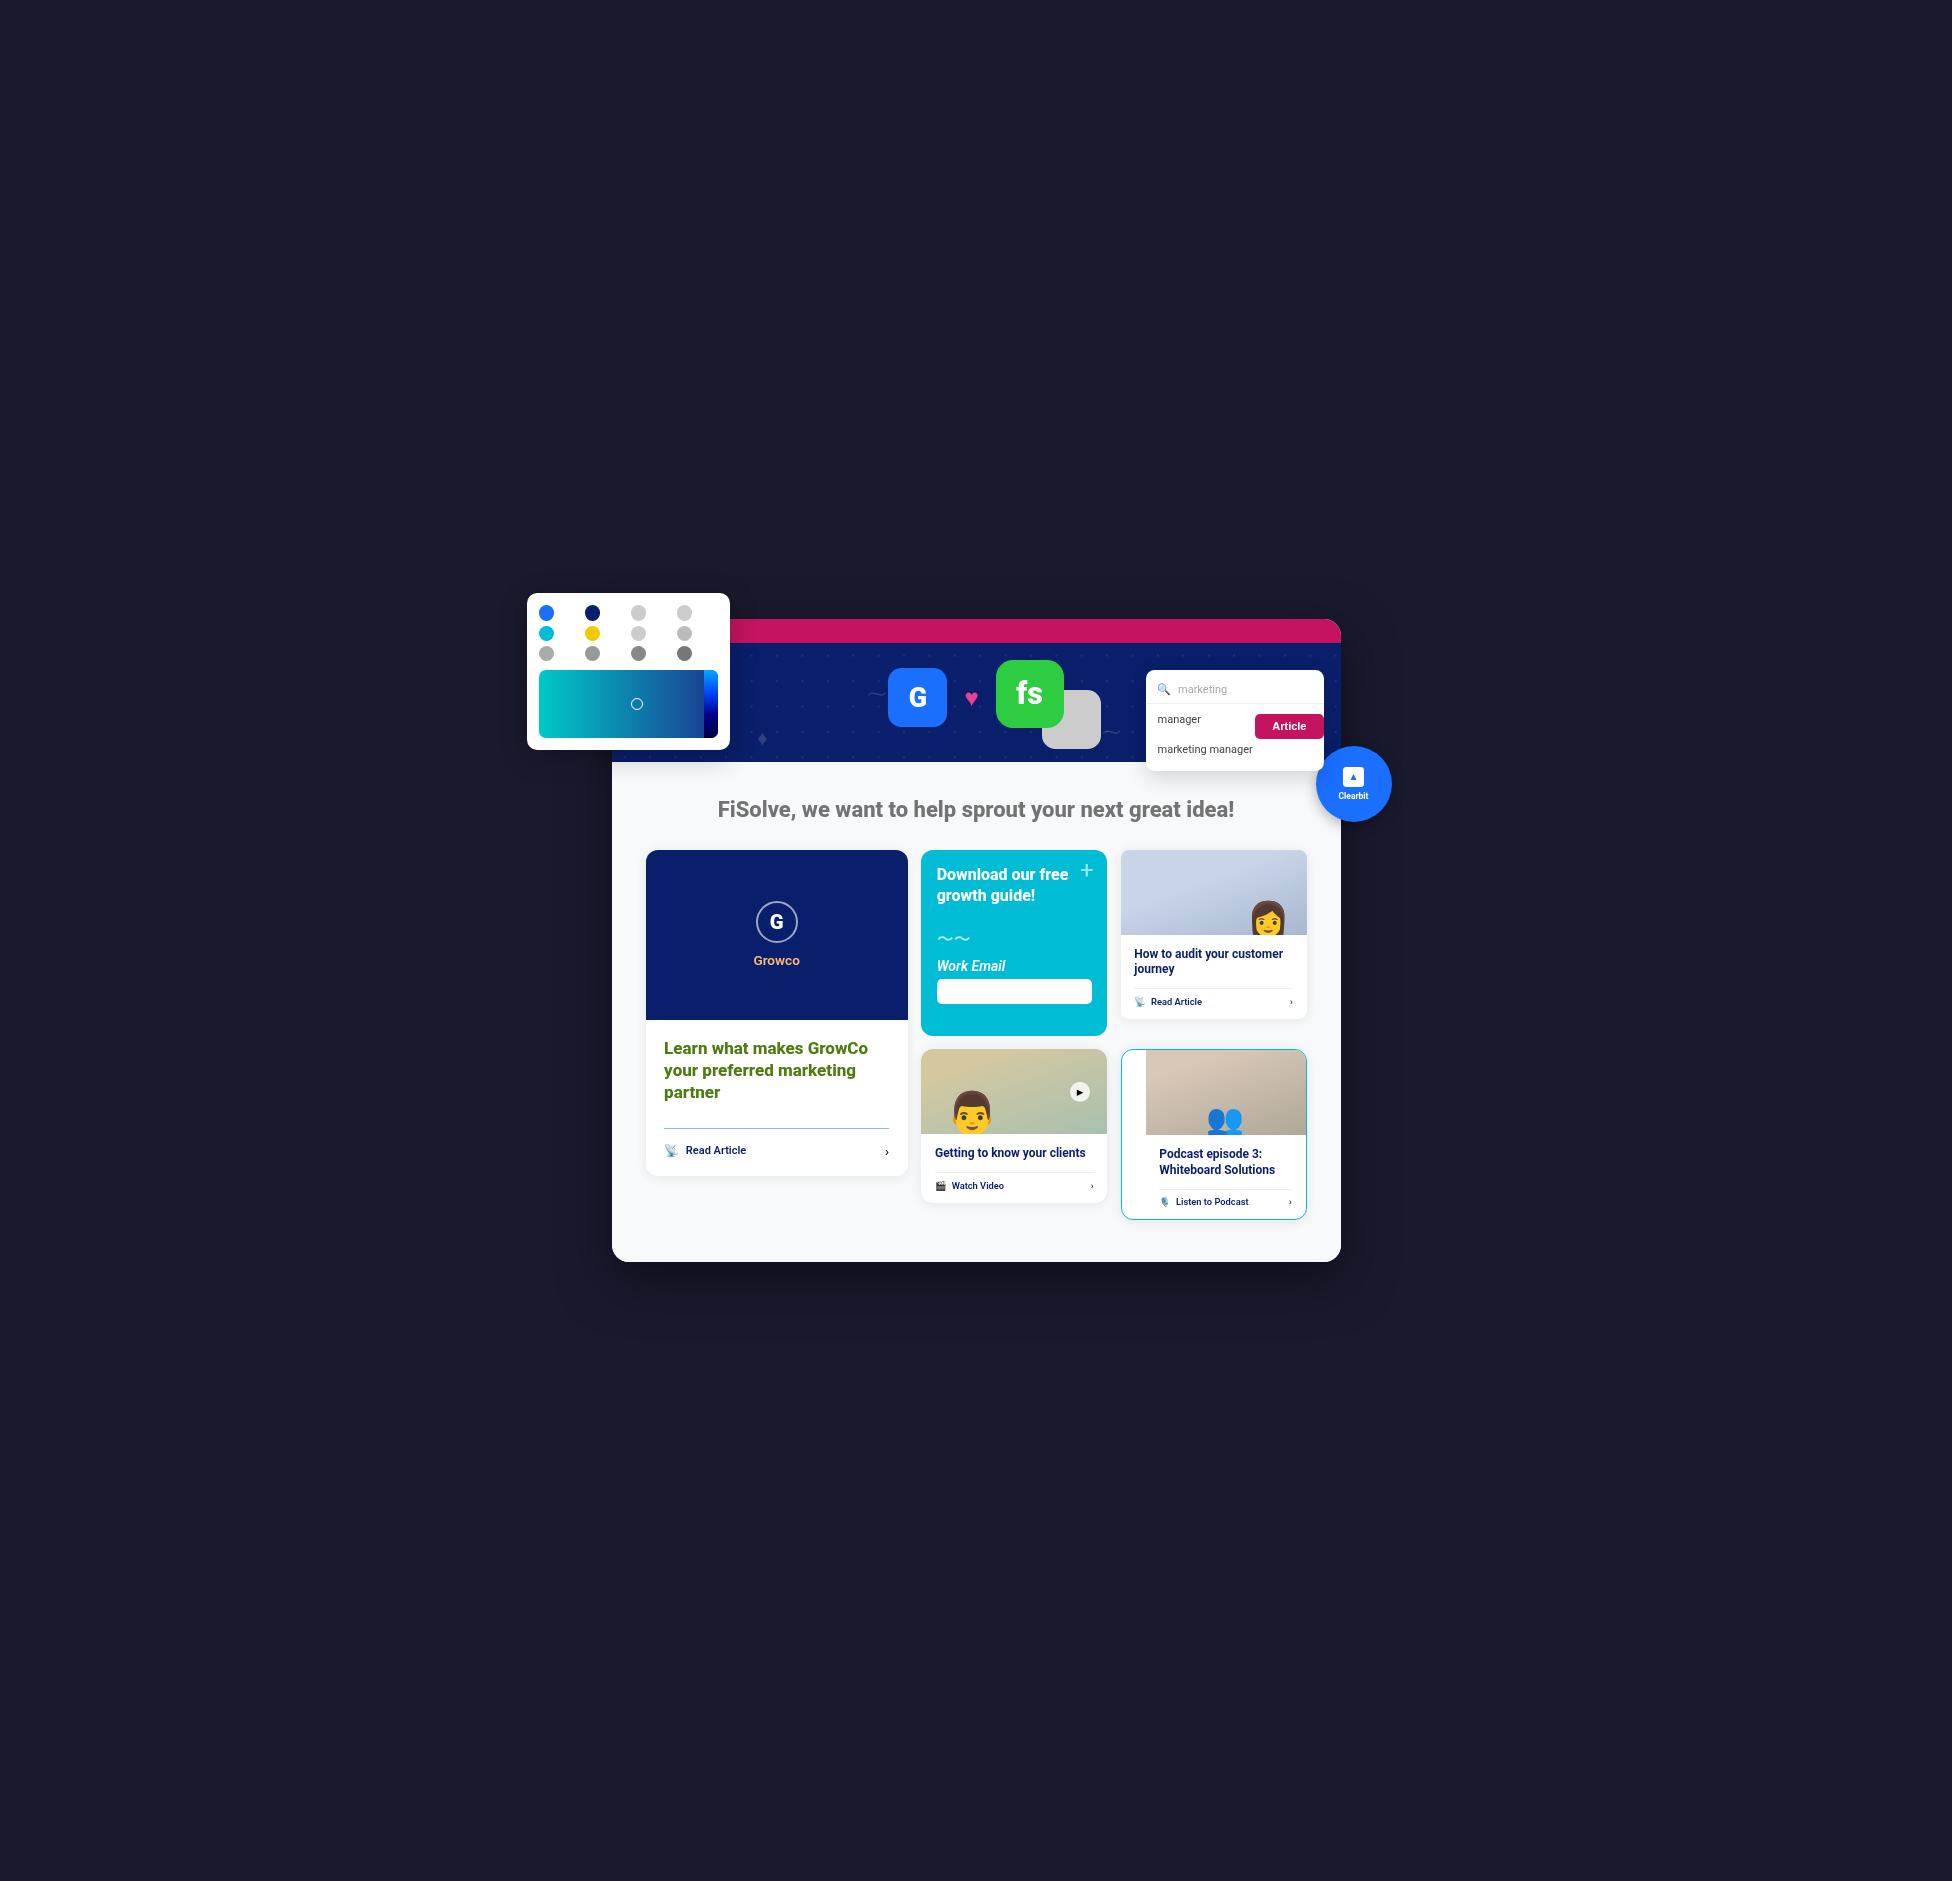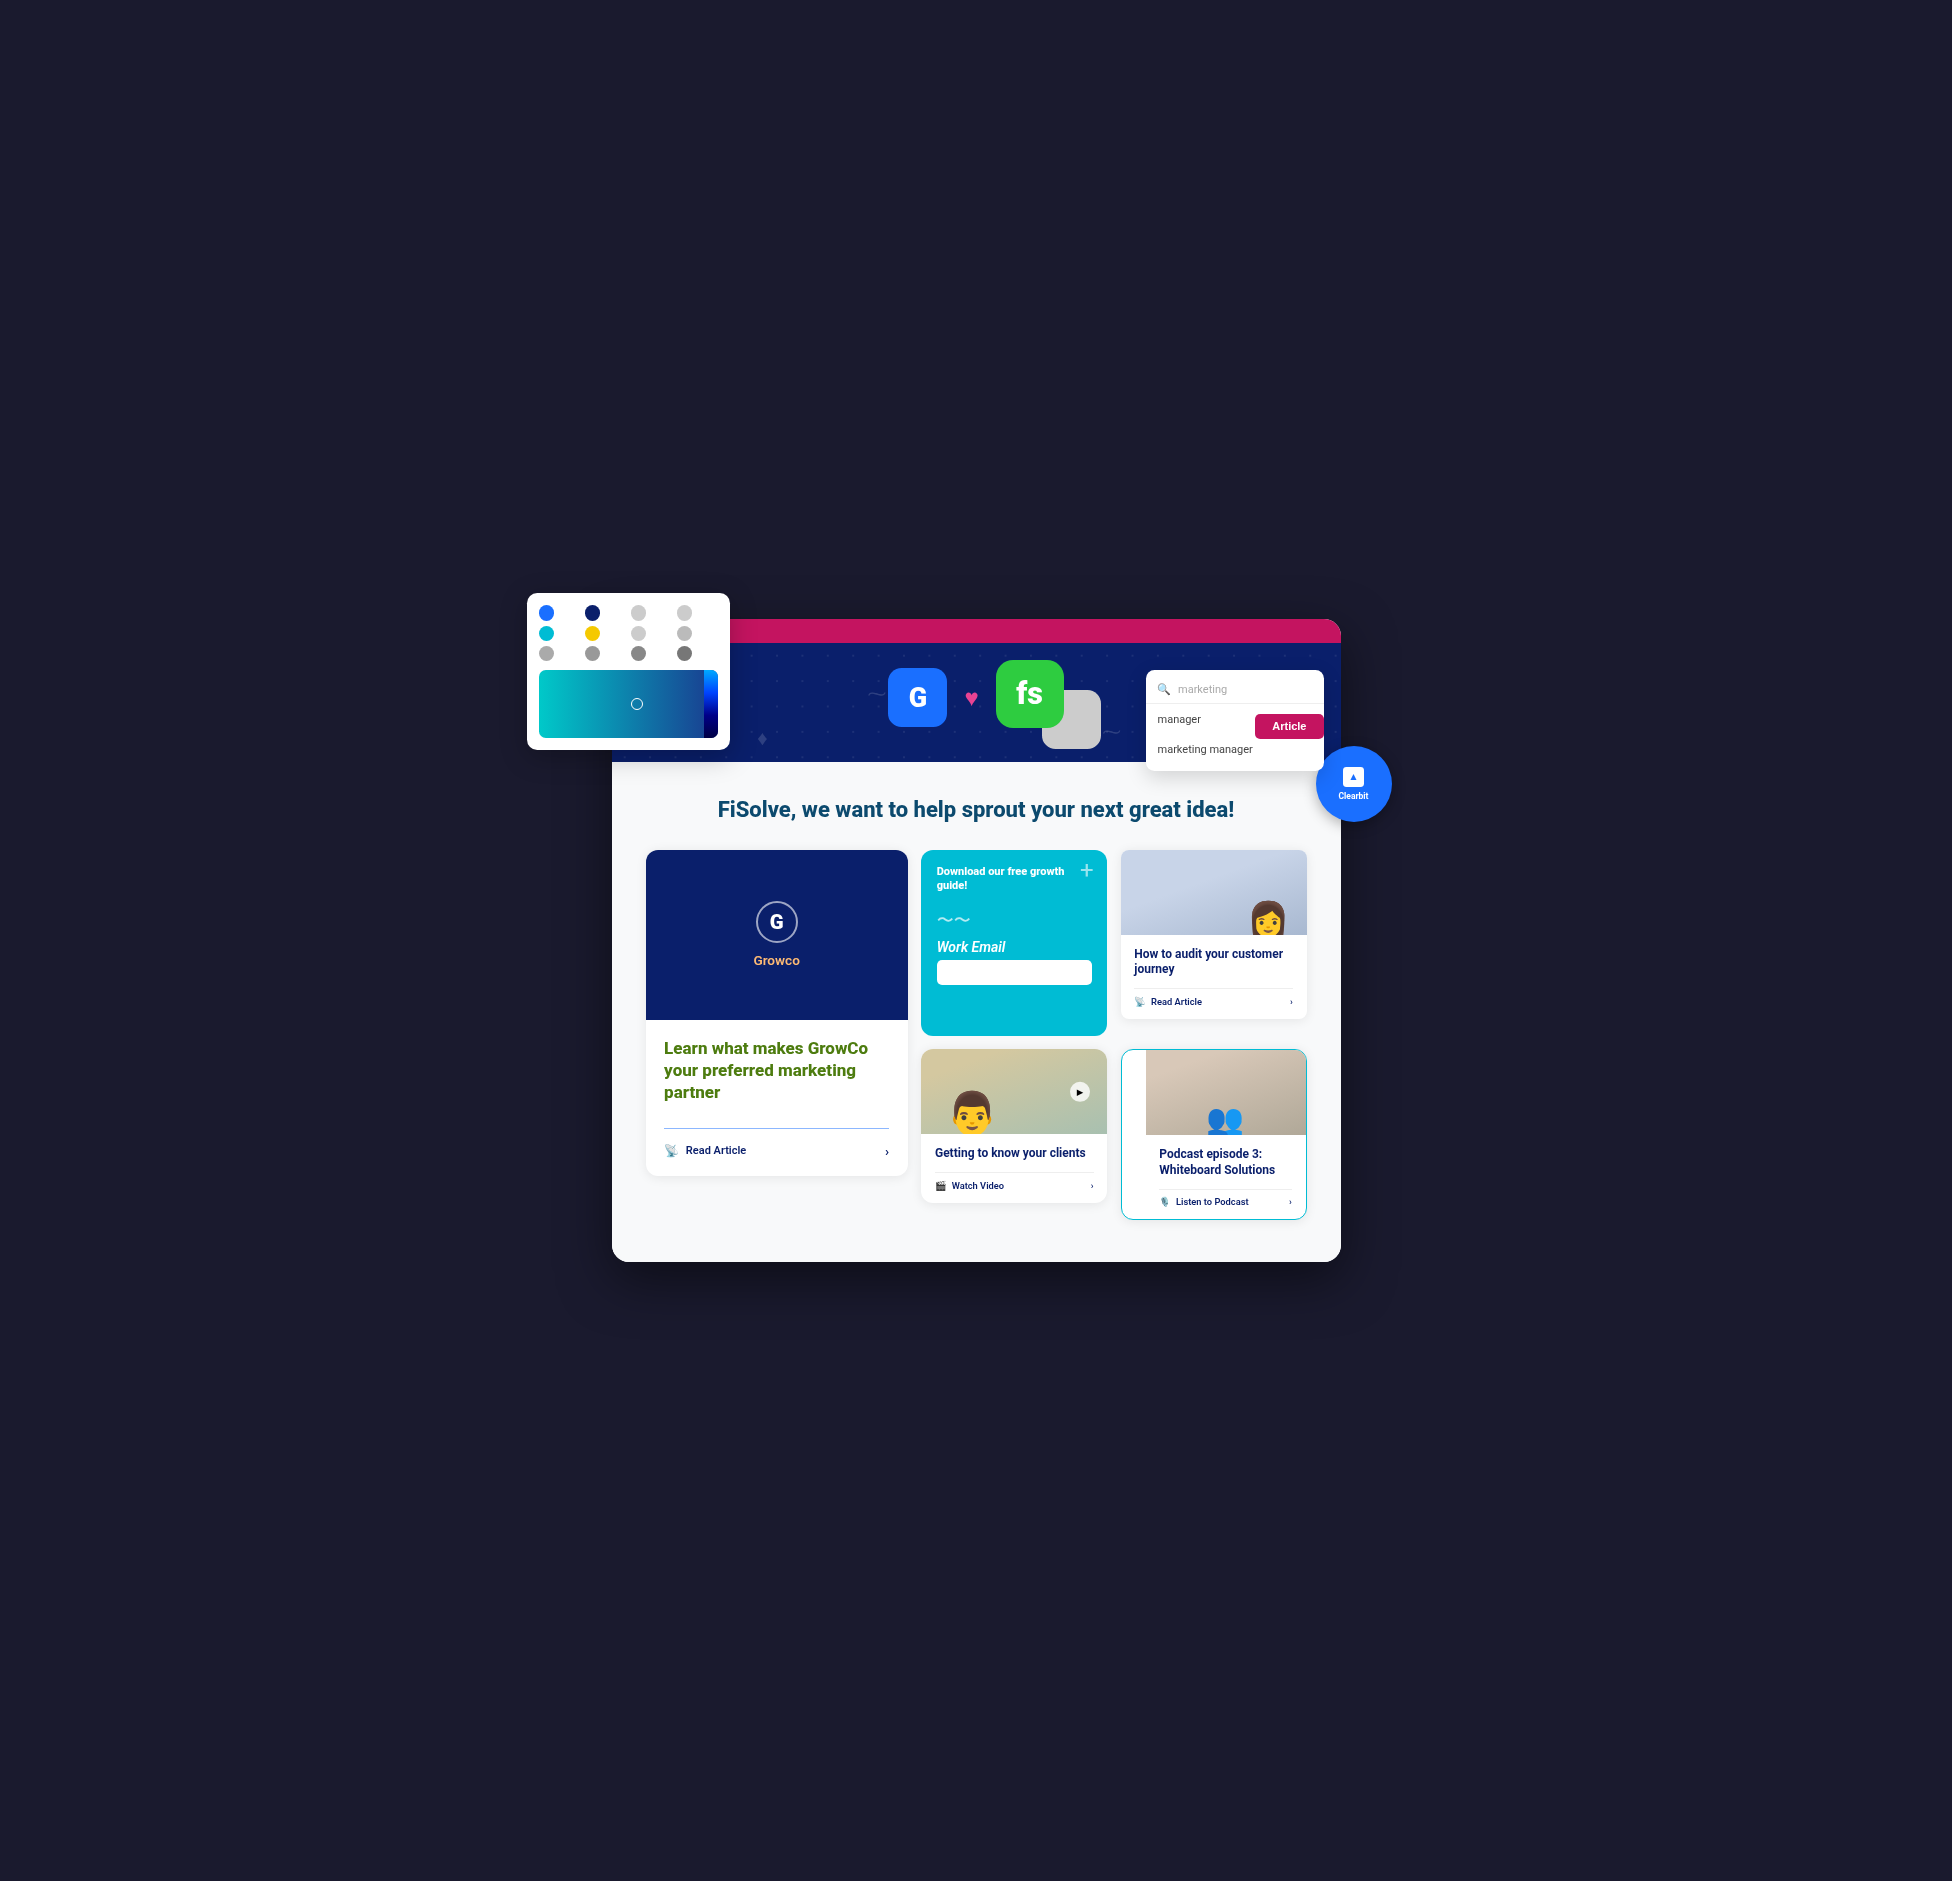--- a/index.html
+++ b/index.html
@@ -258,21 +258,21 @@
     }
 
     .page-header {
       text-align: center;
       margin-bottom: 25.4px;
     }
 
     .page-header h1 {
       font-size: 22px;
       font-weight: 800;
-      color: #0c4a6e;
+      color: #737373;
       line-height: 1.3;
       margin-bottom: 12px;
     }
 
     .page-header p {
       font-size: 11px;
       color: #555;
       line-height: 1.6;
       max-width: 407px;
       margin: 0 auto;
@@ -384,24 +384,24 @@
     .download-card::before {
       content: '+';
       position: absolute;
       top: 6.8px;
       right: 13.6px;
       font-size: 24px;
       opacity: 0.6;
     }
 
     .download-card h3 {
-      font-size: 11px;
+      font-size: 16px;
       font-weight: 800;
       line-height: 1.3;
-      margin-bottom: 16px;
+      margin-bottom: 22px;
     }
 
     .download-card .wave-icon {
       font-size: 17px;
       opacity: 0.7;
       margin-bottom: 6.8px;
     }
 
     .download-card label {
       display: block;

